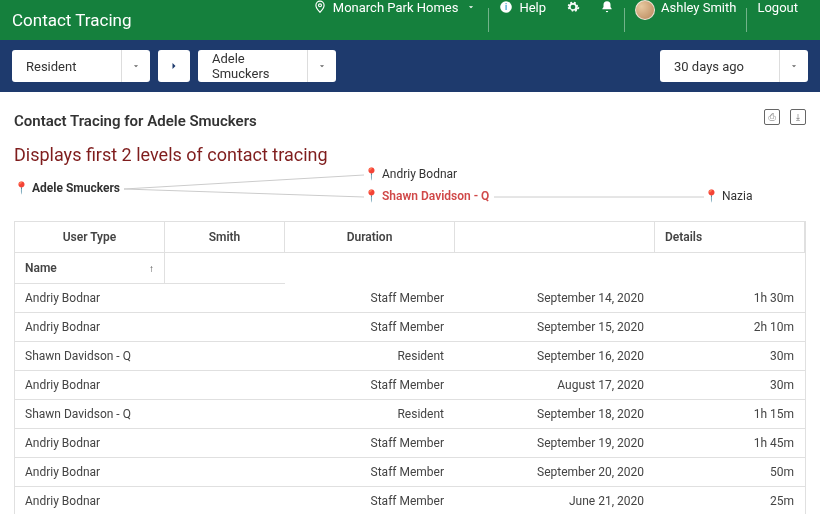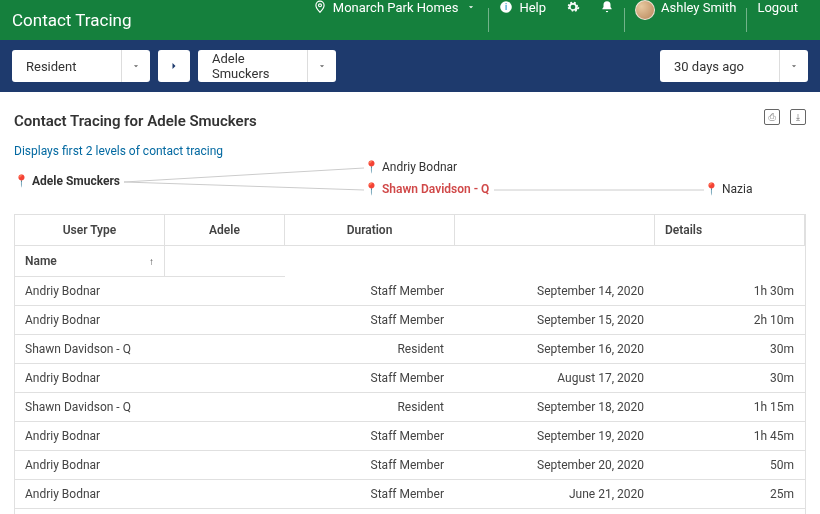--- a/index.html
+++ b/index.html
@@ -17,21 +17,21 @@
   .select-main { padding: 0 14px; display: flex; align-items: center; font-size: 13px; color: #333; border-right: 1px solid #ddd; }
   .select-caret { width: 28px; display: flex; align-items: center; justify-content: center; cursor: pointer; }
   .go-btn { width: 32px; height: 32px; background: #fff; border-radius: 3px; display: flex; align-items: center; justify-content: center; cursor: pointer; color: #1e3a6d; font-weight: bold; }
   .filterbar .spacer { flex: 1; }
 
   .subheader { display: flex; align-items: center; padding: 12px 14px 4px; }
   .subheader .title { font-size: 15px; font-weight: 600; margin-top: 8px; }
   .subheader .spacer { flex: 1; }
   .export-icon { width: 16px; height: 16px; border: 1px solid #666; border-radius: 2px; margin-left: 10px; display: flex; align-items: center; justify-content: center; font-size: 9px; color: #666; cursor: pointer; }
 
-  .caption { padding: 10px 14px 2px; font-size: 12px; color: #0369a1; }
+  .caption { padding: 10px 14px 2px; font-size: 18px; color: #7f1d1d; }
 
   .graph { position: relative; height: 44px; margin: 0 14px; }
   .graph .node { position: absolute; display: flex; align-items: center; gap: 3px; font-size: 12px; }
   .graph .node .pin { font-size: 12px; }
   .graph .node.root { left: 0; top: 14px; font-weight: 700; }
   .graph .node.root .pin { color: #8a3d8a; }
   .graph .node.n1 { left: 350px; top: 0; }
   .graph .node.n1 .pin { color: #8a7a3d; }
   .graph .node.n2 { left: 350px; top: 22px; color: #d04848; font-weight: 600; }
   .graph .node.n2 .pin { color: #7ac0c0; }
@@ -174,21 +174,21 @@
     <span class="pin">📍</span>
     <span>Nazia</span>
   </div>
 </div>
 
 <div class="table">
   <div class="thead">
     <div class="th" style="border-bottom:1px solid #e0e0e0"></div>
     <div class="th">Details</div>
     <div class="th center" style="grid-row:1/3">User Type</div>
-    <div class="th center" style="grid-row:1/3">Adele</div>
+    <div class="th center" style="grid-row:1/3">Smith</div>
     <div class="th sub">
       <span>Name</span>
       <span class="sort">↑</span>
     </div>
     <div class="th center" style="grid-row:1/3">Duration</div>
     <div class="th"></div>
   </div>
   <div id="table-body">
       <div class="row">
         <div class="cell">Andriy Bodnar</div>

